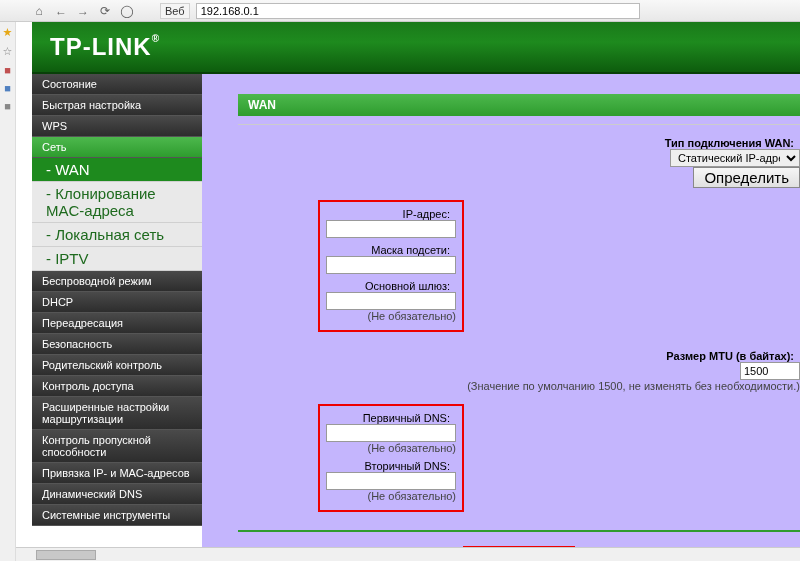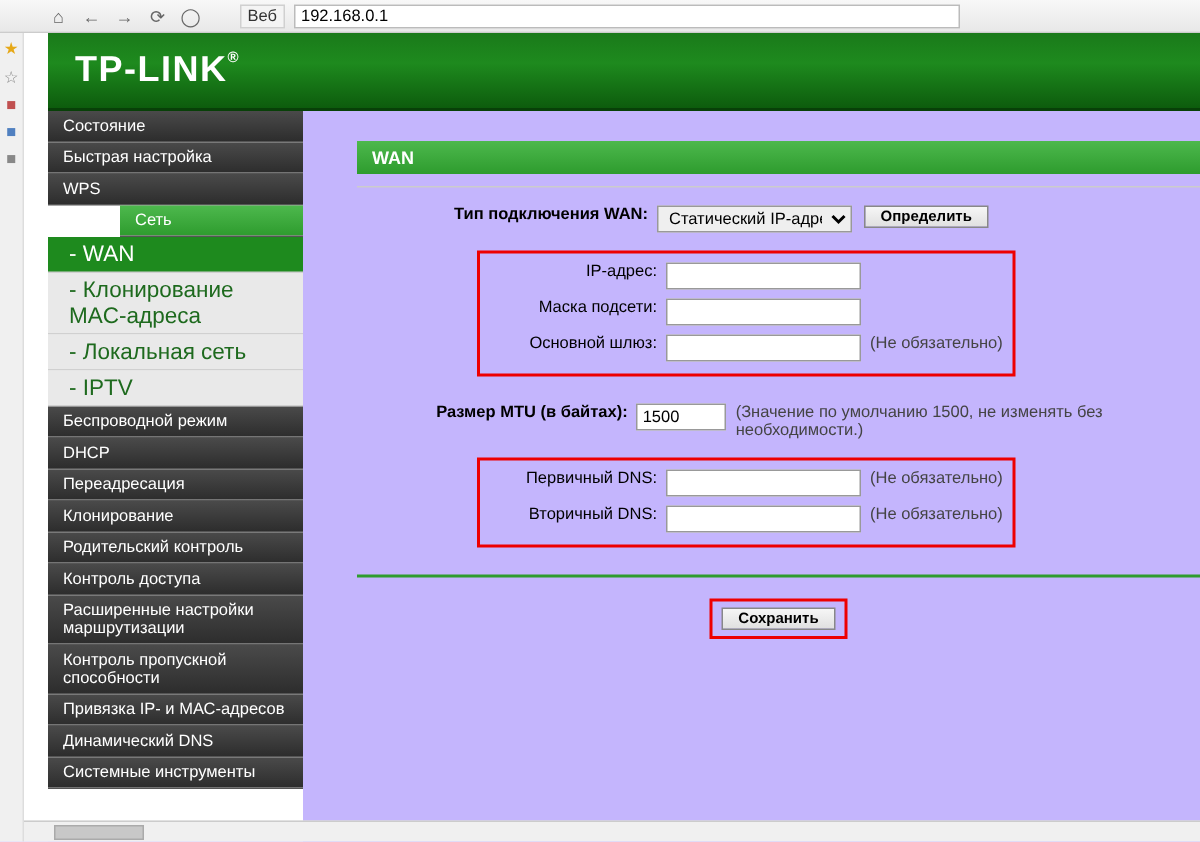--- a/index.html
+++ b/index.html
@@ -17,35 +17,35 @@
   .page { position:absolute; left:32px; top:22px; width:784px; height:539px; overflow:hidden; background:#c4b5fd;}
   .banner { height:52px; background: linear-gradient(#1a7a1a 0%, #1e8a1e 40%, #0d5c0d 100%); border-bottom:2px solid #084008; display:flex; align-items:center; padding-left:18px; }
   .brand { color:#fff; font-size:24px; font-weight:bold; letter-spacing:1px; font-family: Arial, sans-serif;}
   .brand sup{font-size:10px; vertical-align:top;}
 
   .body-wrap { display:flex; height:487px; }
 
   
   .nav { width:170px; background:#fff; }
   .nav-item { display:block; background: linear-gradient(#4a4a4a,#2d2d2d); color:#fff; padding:4px 10px; font-size:11px; border-bottom:1px solid #555; cursor:pointer; }
-  .nav-item.active { background: linear-gradient(#4db84d,#2e9c2e); margin-left: 48px; }
+  .nav-item.active { background: linear-gradient(#4db84d,#2e9c2e); }
   .nav-sub { display:block; background:#e9e9e9; color:#1e6a1e; padding:3px 14px; font-size:15px; border-bottom:1px solid #d0d0d0; cursor:pointer;}
   .nav-sub.active { background:#1e8a1e; color:#fff; }
 
   
   .content { flex:1; padding:20px 16px 0 36px; position:relative; }
   .section-title { background: linear-gradient(#4db84d,#2e9c2e); color:#fff; font-weight:bold; font-size:12px; padding:4px 10px; margin-bottom:8px;}
   .hr { border-top:1px solid #ccc; margin:6px 0 12px; }
-  .form-row { display:flex; align-items:flex-start; margin-bottom:6px; font-size:11px; }
+  .form-row { display:flex; align-items:flex-end; margin-bottom:6px; font-size:11px;flex-direction:column; }
   .form-row .lbl { width:200px; text-align:right; padding-right:6px; color:#000; }
   .form-row .lbl b{font-weight:bold;}
   .form-row select, .form-row input[type=text] { height:18px; border:1px solid #999; font-size:11px; padding:0 3px; }
   .form-row select { width:130px; }
   .form-row input[type=text] { width:130px; }
-  .btn { background:linear-gradient(#f6f6f6,#e0e0e0); border:1px solid #888; padding:1px 10px; font-size:10px; cursor:pointer;font-weight:bold; }
+  .btn { background:linear-gradient(#f6f6f6,#e0e0e0); border:1px solid #888; padding:1px 10px; font-size:15px; cursor:pointer; }
   .hint { color:#444; font-size:11px; margin-left:6px;}
   .redbox { border:2px solid #e00; padding:6px 6px 2px; margin-bottom:10px; display:inline-block;}
   .save-wrap { text-align:center; margin-top:6px;}
   .save-wrap .redbox{ padding:4px 6px; }
   .green-hr { border-top:2px solid #2e9c2e; margin:8px 0 14px; }
 
   
   .hscroll { position:absolute; left:16px; bottom:0; width:784px; height:14px; background:#f0f0f0; border-top:1px solid #ccc;}
   .hscroll .thumb{ position:absolute; left:20px; top:2px; width:60px; height:10px; background:#c8c8c8; border:1px solid #aaa;}
 </style>
@@ -82,21 +82,21 @@
       <a class="nav-item">Быстрая настройка</a>
       <a class="nav-item">WPS</a>
       <a class="nav-item active">Сеть</a>
       <a class="nav-sub active">- WAN</a>
       <a class="nav-sub">- Клонирование MAC-адреса</a>
       <a class="nav-sub">- Локальная сеть</a>
       <a class="nav-sub">- IPTV</a>
       <a class="nav-item">Беспроводной режим</a>
       <a class="nav-item">DHCP</a>
       <a class="nav-item">Переадресация</a>
-      <a class="nav-item">Клонирование</a>
+      <a class="nav-item">Безопасность</a>
       <a class="nav-item">Родительский контроль</a>
       <a class="nav-item">Контроль доступа</a>
       <a class="nav-item">Расширенные настройки маршрутизации</a>
       <a class="nav-item">Контроль пропускной способности</a>
       <a class="nav-item">Привязка IP- и МАС-адресов</a>
       <a class="nav-item">Динамический DNS</a>
       <a class="nav-item">Системные инструменты</a>
     </div>
 
     <div class="content">

